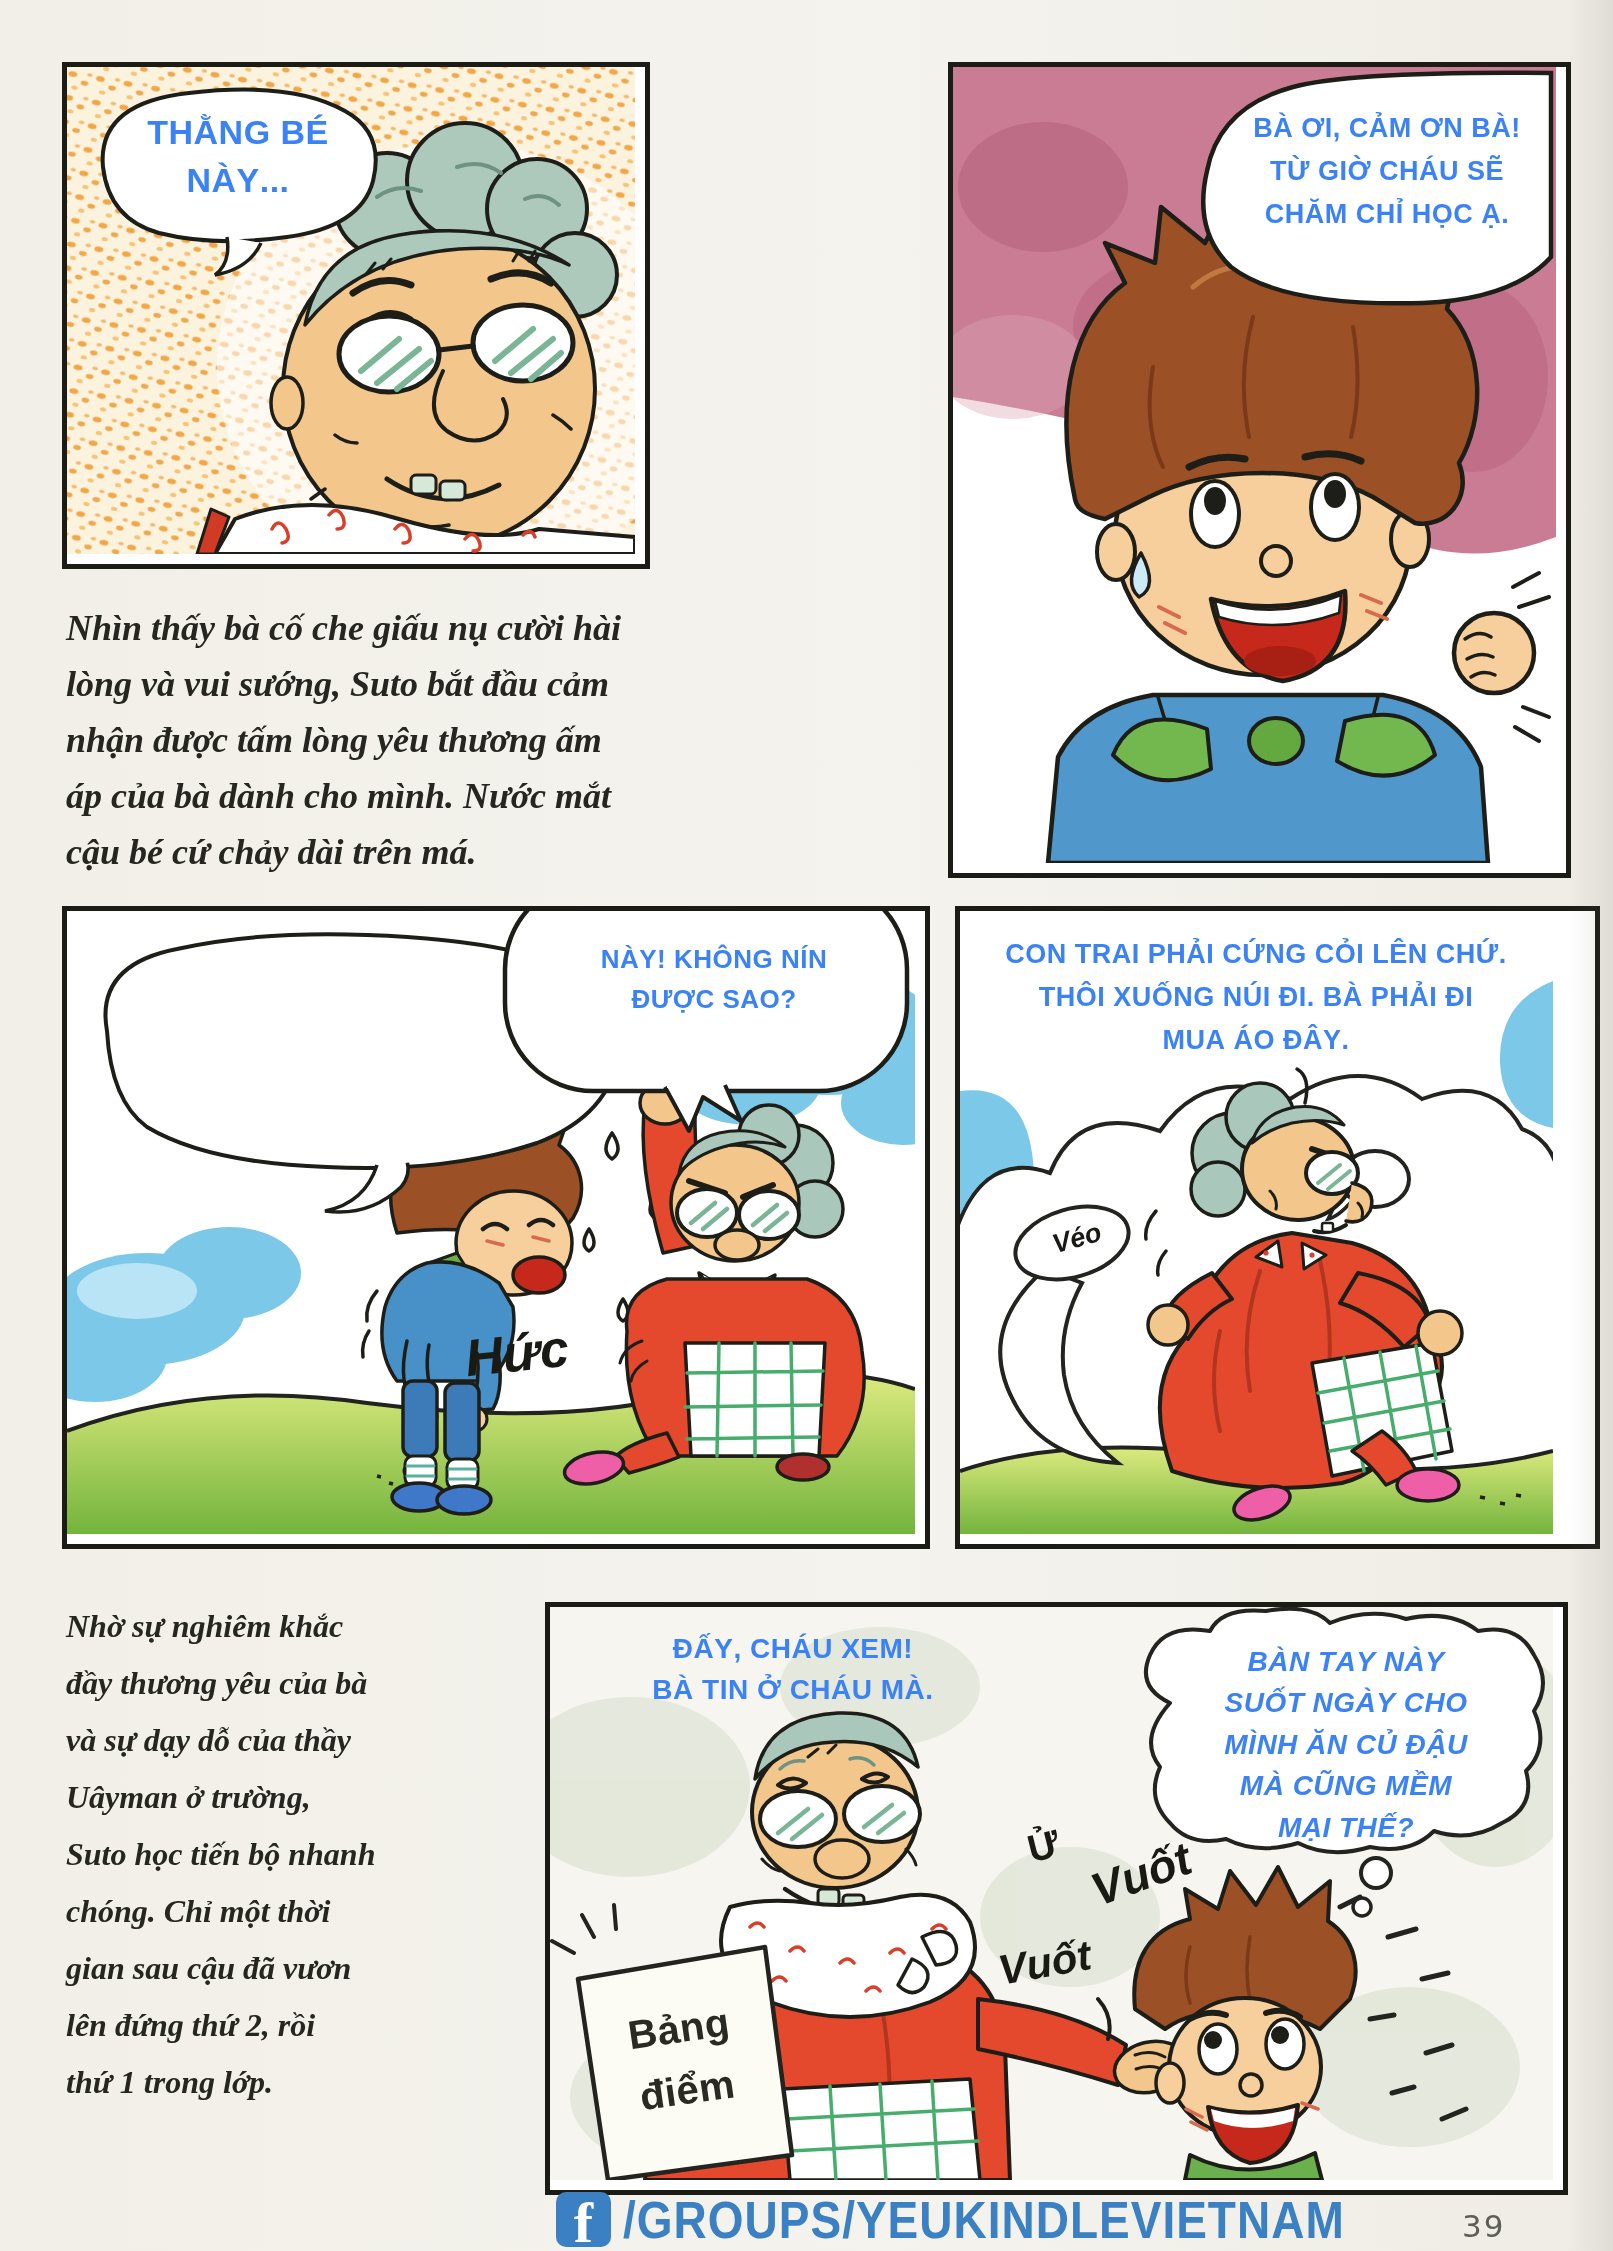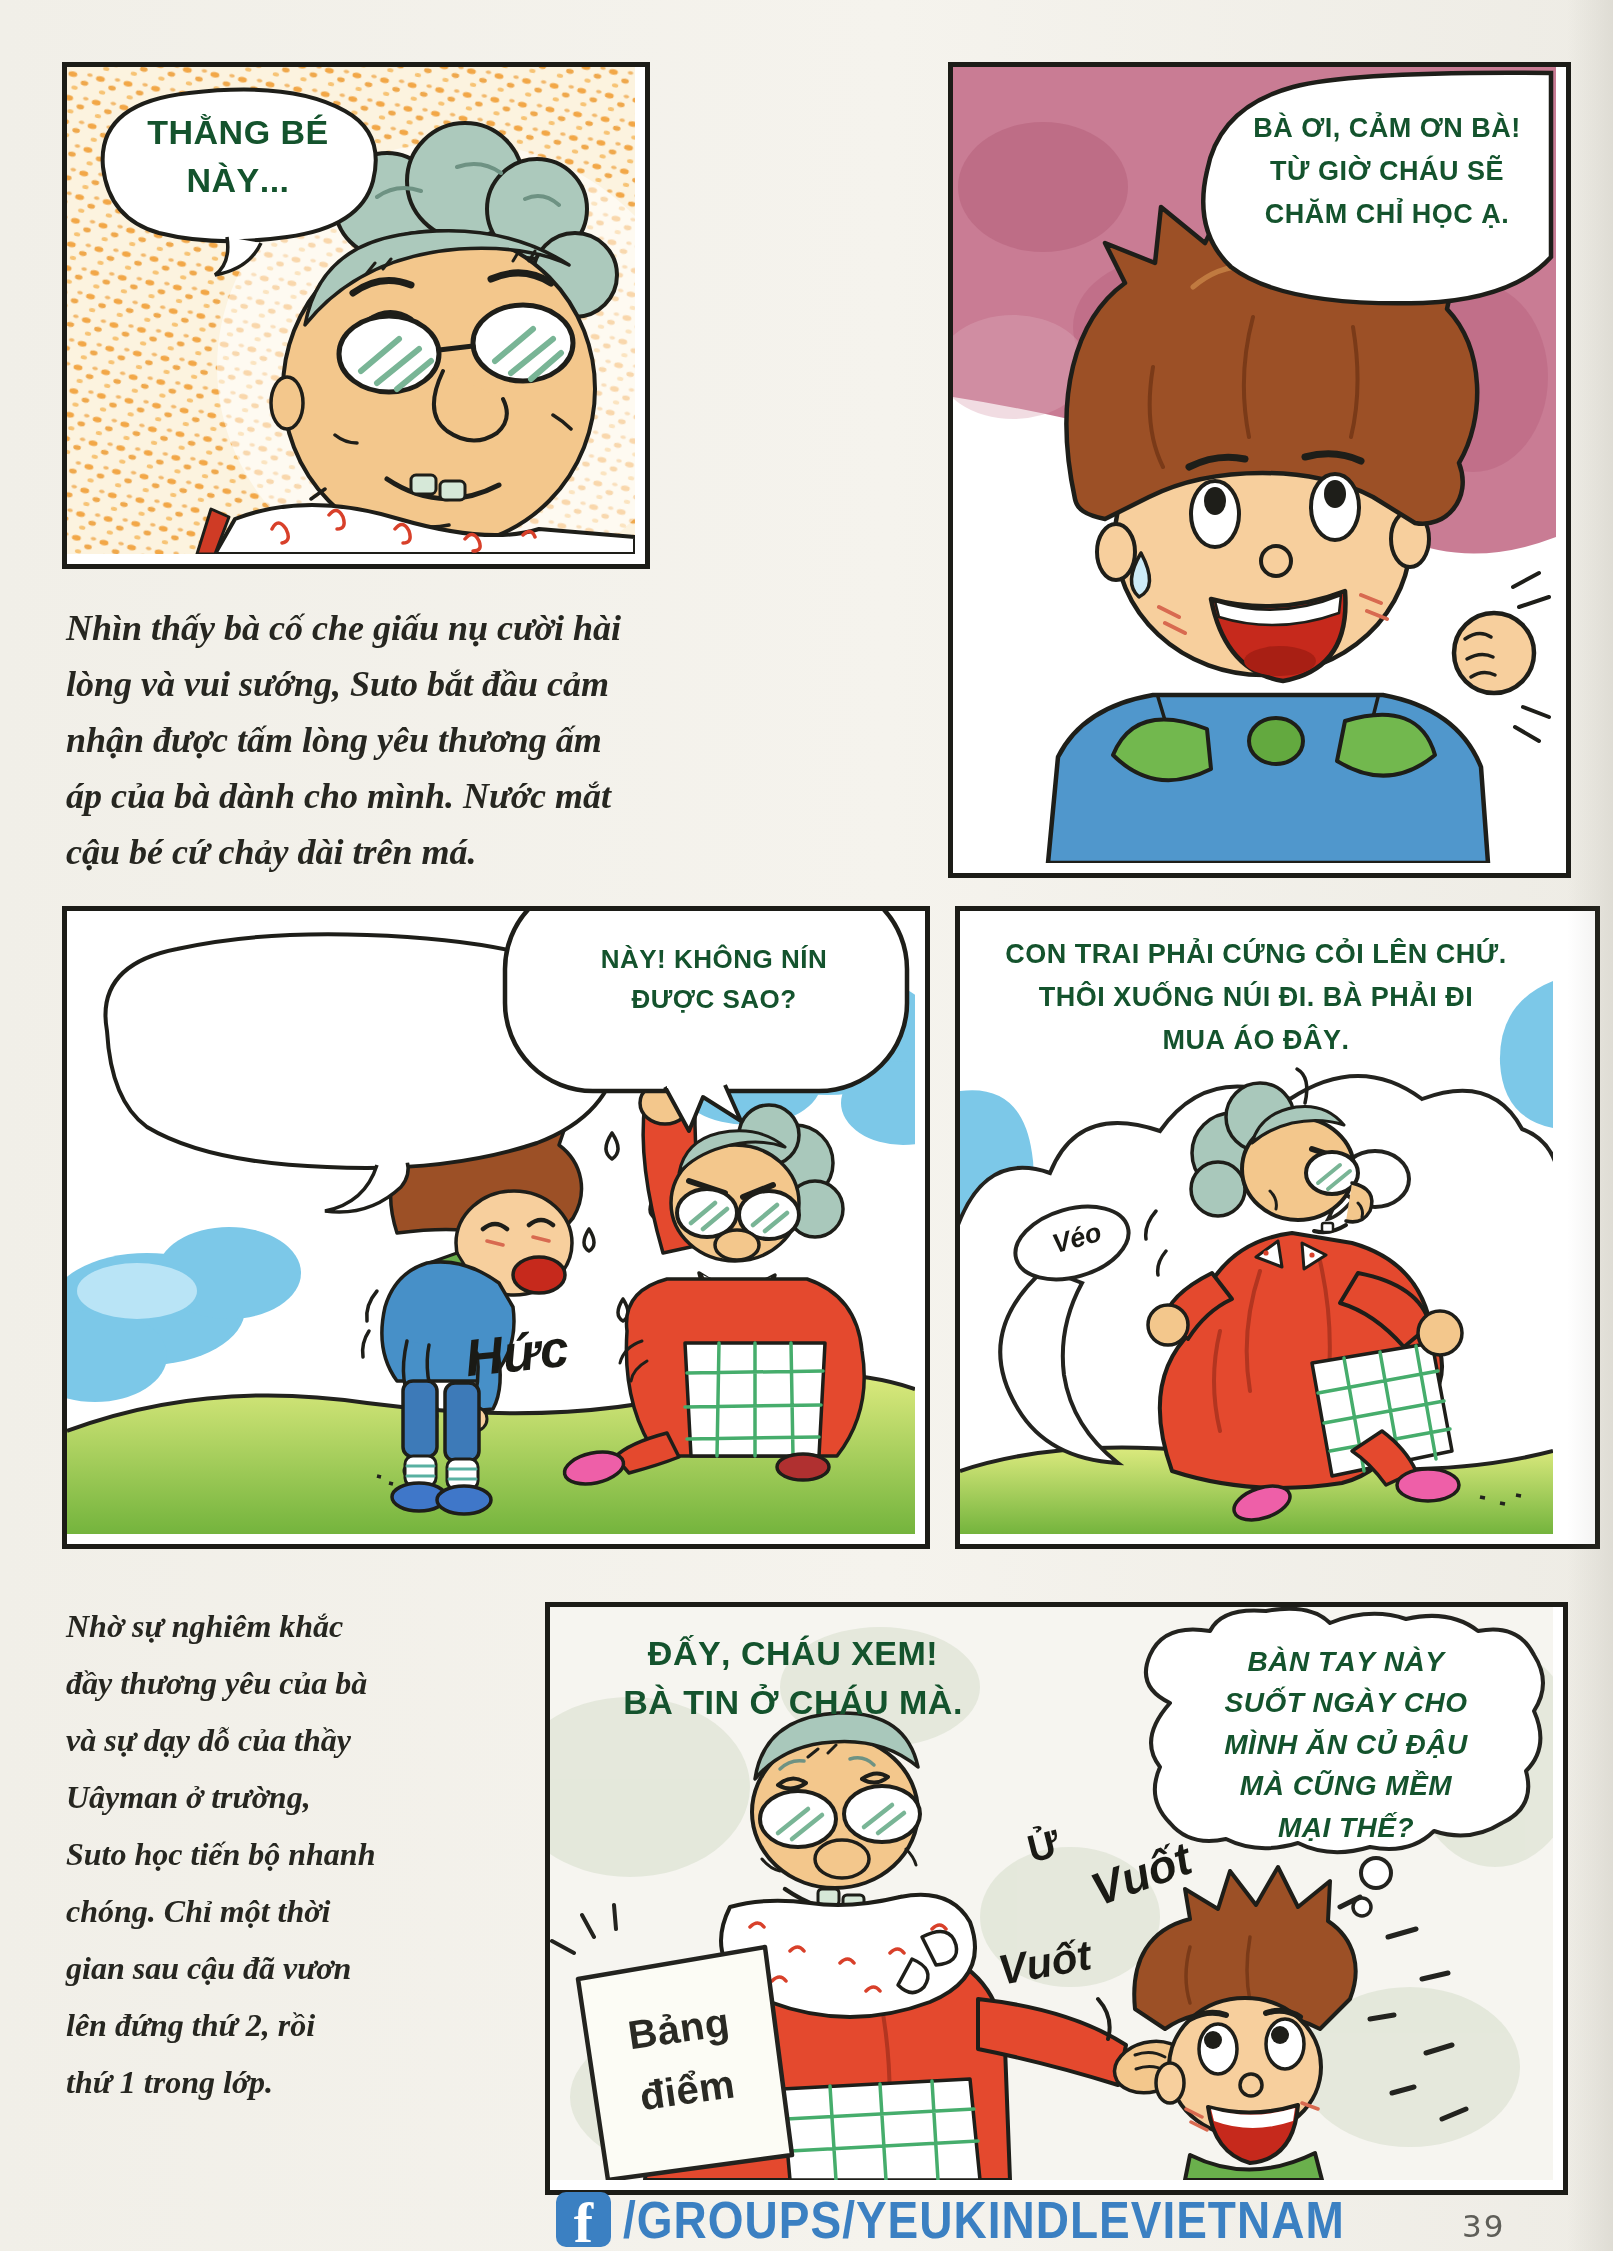--- a/index.html
+++ b/index.html
@@ -1,21 +1,21 @@
 <!DOCTYPE html>
 <html><head>
 <meta charset="utf-8">
 <style>
   html,body{margin:0;padding:0;background:#e8e6e0;}
   .page{position:relative;width:1613px;height:2251px;background:linear-gradient(90deg,#f1efe8 0%,#f5f3ed 55%,#eeece5 100%);overflow:hidden;font-kerning:none;}
   .page-edge{position:absolute;right:0;top:0;width:46px;height:100%;background:linear-gradient(90deg,rgba(110,105,90,0) 0%,rgba(110,105,90,.12) 100%);}
   .panel{position:absolute;border:5px solid #1c1c17;background:#fff;overflow:hidden;}
   .panel > svg{position:absolute;left:0;top:0;}
   .overlay{position:absolute;white-space:pre-line;text-align:center;}
-  .bubble-text{font-family:"Liberation Sans","DejaVu Sans",sans-serif;font-weight:700;color:#14532d;letter-spacing:.5px;}
+  .bubble-text{font-family:"Liberation Sans","DejaVu Sans",sans-serif;font-weight:700;color:#3b82f6;letter-spacing:.5px;}
   .sfx{position:absolute;font-family:"Liberation Sans","DejaVu Sans",sans-serif;font-weight:700;color:#1a1a15;white-space:pre;}
   .narration{position:absolute;font-family:"Liberation Serif","DejaVu Serif",serif;font-weight:700;font-style:italic;color:#262620;white-space:pre-line;}
   .fb-banner{position:absolute;left:556px;top:2192px;display:flex;align-items:center;gap:12px;cursor:pointer;}
   .fb-icon{width:55px;height:55px;background:#3b80c2;border-radius:10px;color:#fff;overflow:hidden;display:flex;justify-content:center;align-items:flex-end;font-family:"Liberation Serif","DejaVu Serif",serif;font-weight:700;font-size:58px;line-height:.82;font-style:normal;}
   .fb-text{color:#3b80c2;font-family:"Liberation Sans","DejaVu Sans",sans-serif;font-weight:700;font-size:46px;letter-spacing:1px;transform:scaleY(1.12);transform-origin:center;}
   .page-number{position:absolute;left:1462px;top:2208px;font-family:"DejaVu Sans",sans-serif;font-size:31px;color:#5e5e58;letter-spacing:2px;}
 </style>
 </head>
 <body>
 
@@ -409,21 +409,21 @@
           <path d="M620,96 Q586,80 600,48 Q614,16 660,24 Q672,0 716,4 Q760,-4 780,16 Q820,0 856,12 Q900,2 928,24 Q968,16 984,48 Q1002,76 984,104 Q1000,140 976,164 Q986,200 952,216 Q920,236 884,224 Q860,248 820,240 Q780,252 748,236 Q708,248 676,232 Q640,240 620,216 Q596,192 610,160 Q588,132 620,96 Z" fill="#ffffff" stroke="#23231f" stroke-width="4"></path>
           <circle cx="826" cy="266" r="15" fill="#ffffff" stroke="#23231f" stroke-width="4"></circle>
           <circle cx="812" cy="300" r="9" fill="#ffffff" stroke="#23231f" stroke-width="3.5"></circle>
         </g>
 
         <g stroke="#23231f" stroke-width="5">
           <path d="M838,330 l28,-8 M872,372 l26,-6 M820,412 l24,-4 M876,446 l26,-8 M842,486 l22,-6 M892,512 l24,-10 M790,300 l20,-10"></path>
         </g>
       </g>
     </svg>
-    <div class="overlay bubble-text" style="left:28px;top:22px;width:430px;font-size:34px;line-height:1.45;">ĐẤY, CHÁU XEM!
+    <div class="overlay bubble-text" style="left:28px;top:22px;width:430px;font-size:28px;line-height:1.45;">ĐẤY, CHÁU XEM!
 BÀ TIN Ở CHÁU MÀ.</div>
     <div class="overlay bubble-text" style="left:612px;top:34px;width:368px;font-size:28px;line-height:1.48;font-style:italic;">BÀN TAY NÀY
 SUỐT NGÀY CHO
 MÌNH ĂN CỦ ĐẬU
 MÀ CŨNG MỀM
 MẠI THẾ?</div>
     <div class="overlay bubble-text" style="left:58px;top:390px;width:150px;font-size:40px;line-height:1.55;transform:rotate(-8deg);color:#2a2a24;">Bảng
 điểm</div>
     <div class="sfx" style="left:478px;top:218px;font-size:38px;transform:rotate(-14deg);">Ử</div>
     <div class="sfx" style="left:540px;top:240px;font-size:46px;font-style:italic;transform:rotate(-20deg);">Vuốt</div>

